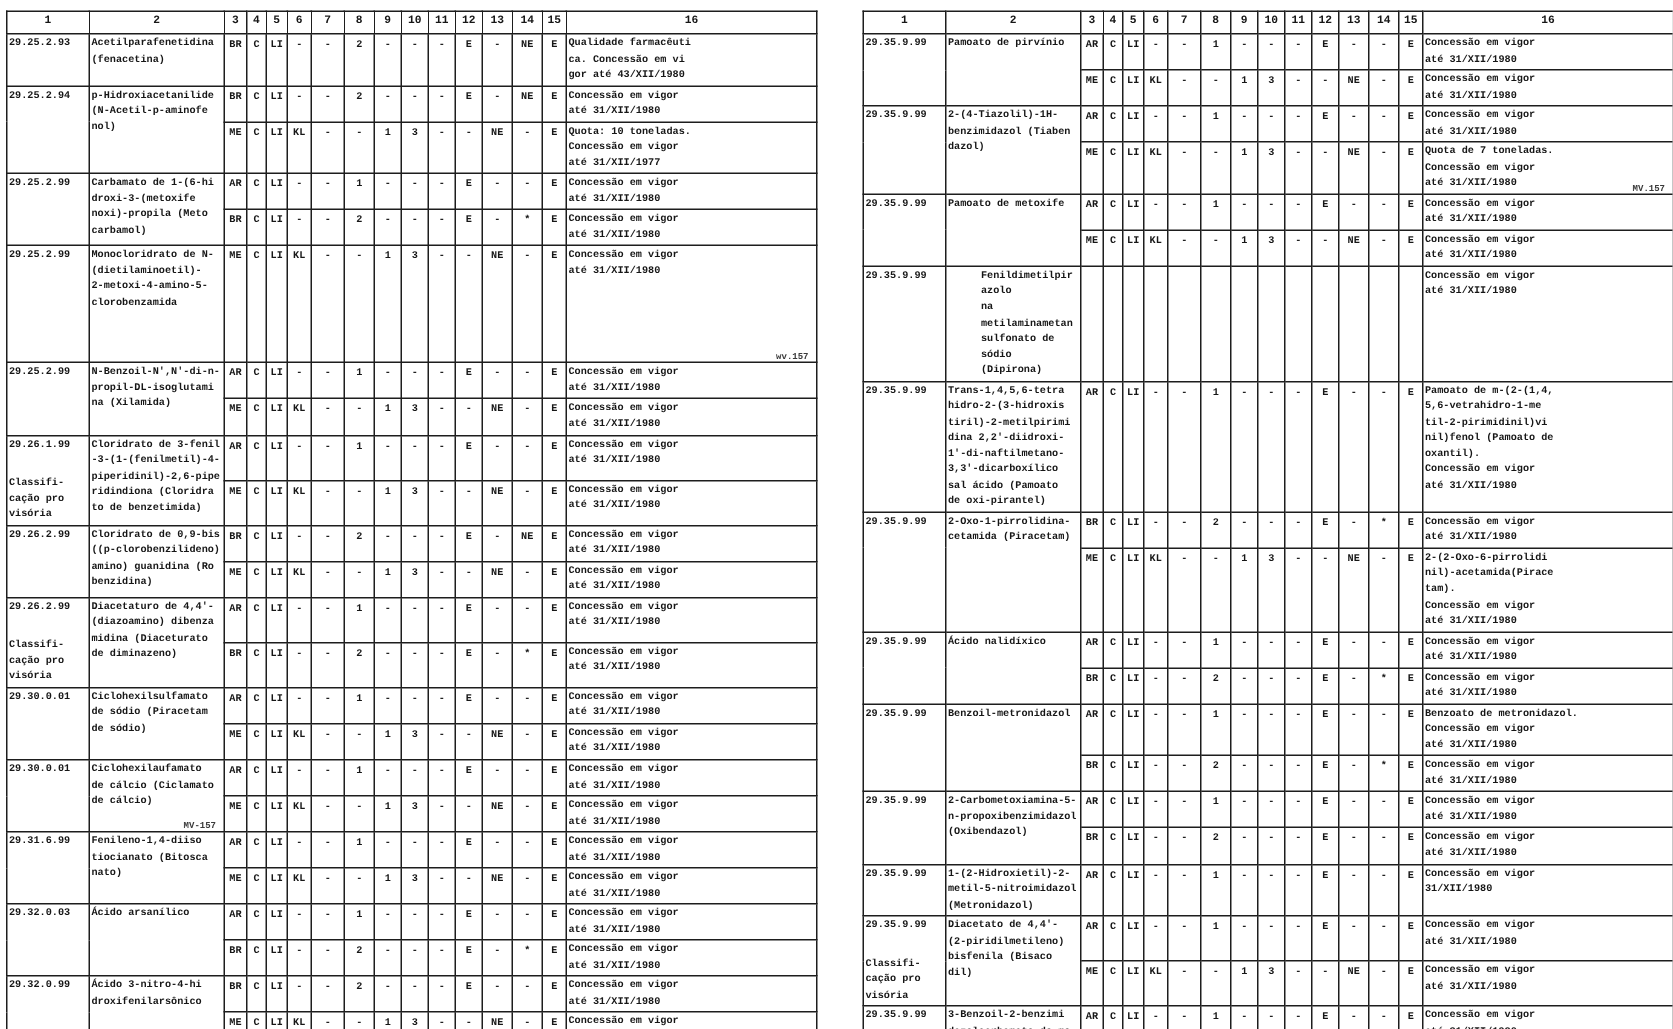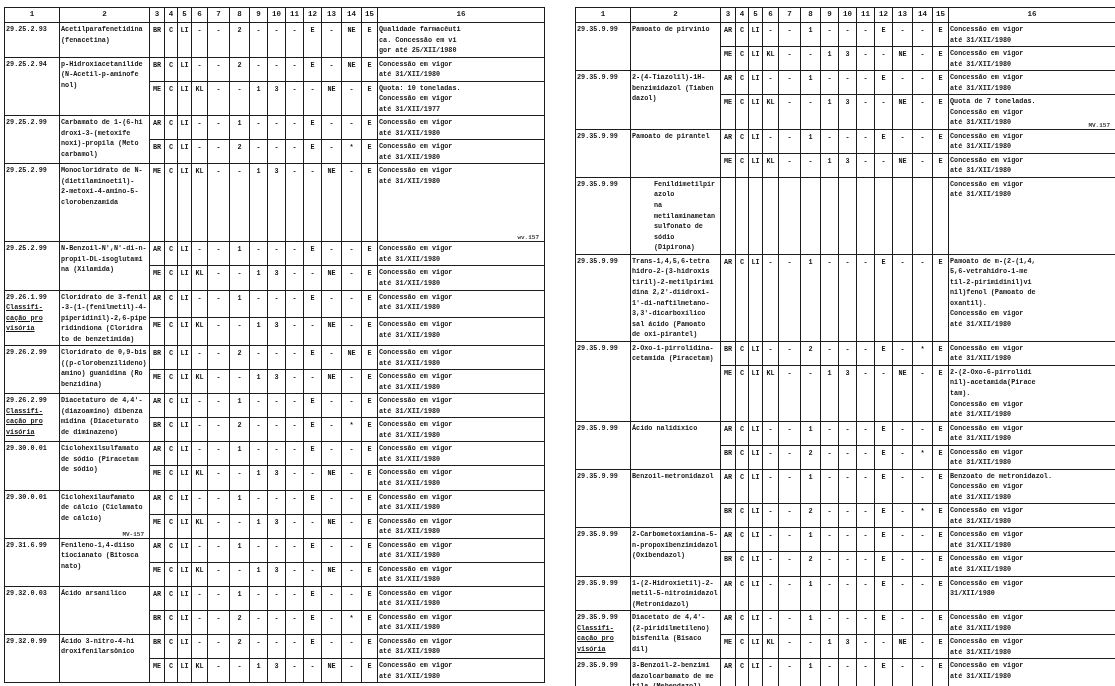--- a/index.html
+++ b/index.html
@@ -8,21 +8,21 @@
   .sheet{display:flex;gap:31px;padding:7px 0 0 4px}
   .page{width:540px;flex:none}
   table{border-collapse:collapse;width:540px;table-layout:fixed;
         font-family:"Liberation Mono","DejaVu Sans Mono",monospace;
         font-size:6.8px;line-height:1.55;font-weight:700;color:#161616}
   th,td{border:1px solid #1d1d1d;vertical-align:top;padding:1px;position:relative}
   th{text-align:center;vertical-align:middle;height:15px;font-size:7.5px;padding:0;background:#fff}
   td.val{text-align:center;padding-top:2px}
   .pre{white-space:pre-wrap;overflow-wrap:anywhere}
   .code{white-space:pre-wrap}
-  .note{display:block;margin-top:0;text-decoration:underline;white-space:pre-wrap}
+  .note{display:block;margin-top:15px;white-space:pre-wrap}
   .mark{position:absolute;top:-9px;right:5px;font-size:6px;color:#3a3a3a;white-space:nowrap}
 </style>
 </head>
 <body>
 
 <div class="sheet">
   <div class="page">
     <table>
         <colgroup>
           <col style="width: 55px;">
@@ -80,21 +80,21 @@
             <td class="val">-</td>
             <td class="val">-</td>
             <td class="val">-</td>
             <td class="val">E</td>
             <td class="val">-</td>
             <td class="val">NE</td>
             <td class="val">E</td>
             <td>
               <div class="pre">Qualidade farmacêuti
 ca. Concessão em vi
-gor até 25/XII/1980</div>
+gor até 43/XII/1980</div>
             </td>
           </tr>
           <tr>
             <td rowspan="2">
               <div class="code">29.25.2.94</div>
             </td>
             <td rowspan="2">
               <div class="pre">p-Hidroxiacetanilide
 (N-Acetil-p-aminofe
 nol)</div>
@@ -768,21 +768,21 @@
               <div class="pre">Quota de 7 toneladas.
 Concessão em vigor
 até 31/XII/1980</div>
             </td>
           </tr>
           <tr>
             <td rowspan="2">
               <div class="code">29.35.9.99</div>
             </td>
             <td rowspan="2">
-              <div class="pre">Pamoato de pirantel</div>
+              <div class="pre">Pamoato de metoxife</div>
             </td>
             <td class="val">AR</td>
             <td class="val">C</td>
             <td class="val">LI</td>
             <td class="val">-</td>
             <td class="val">-</td>
             <td class="val">1</td>
             <td class="val">-</td>
             <td class="val">-</td>
             <td class="val">-</td>

